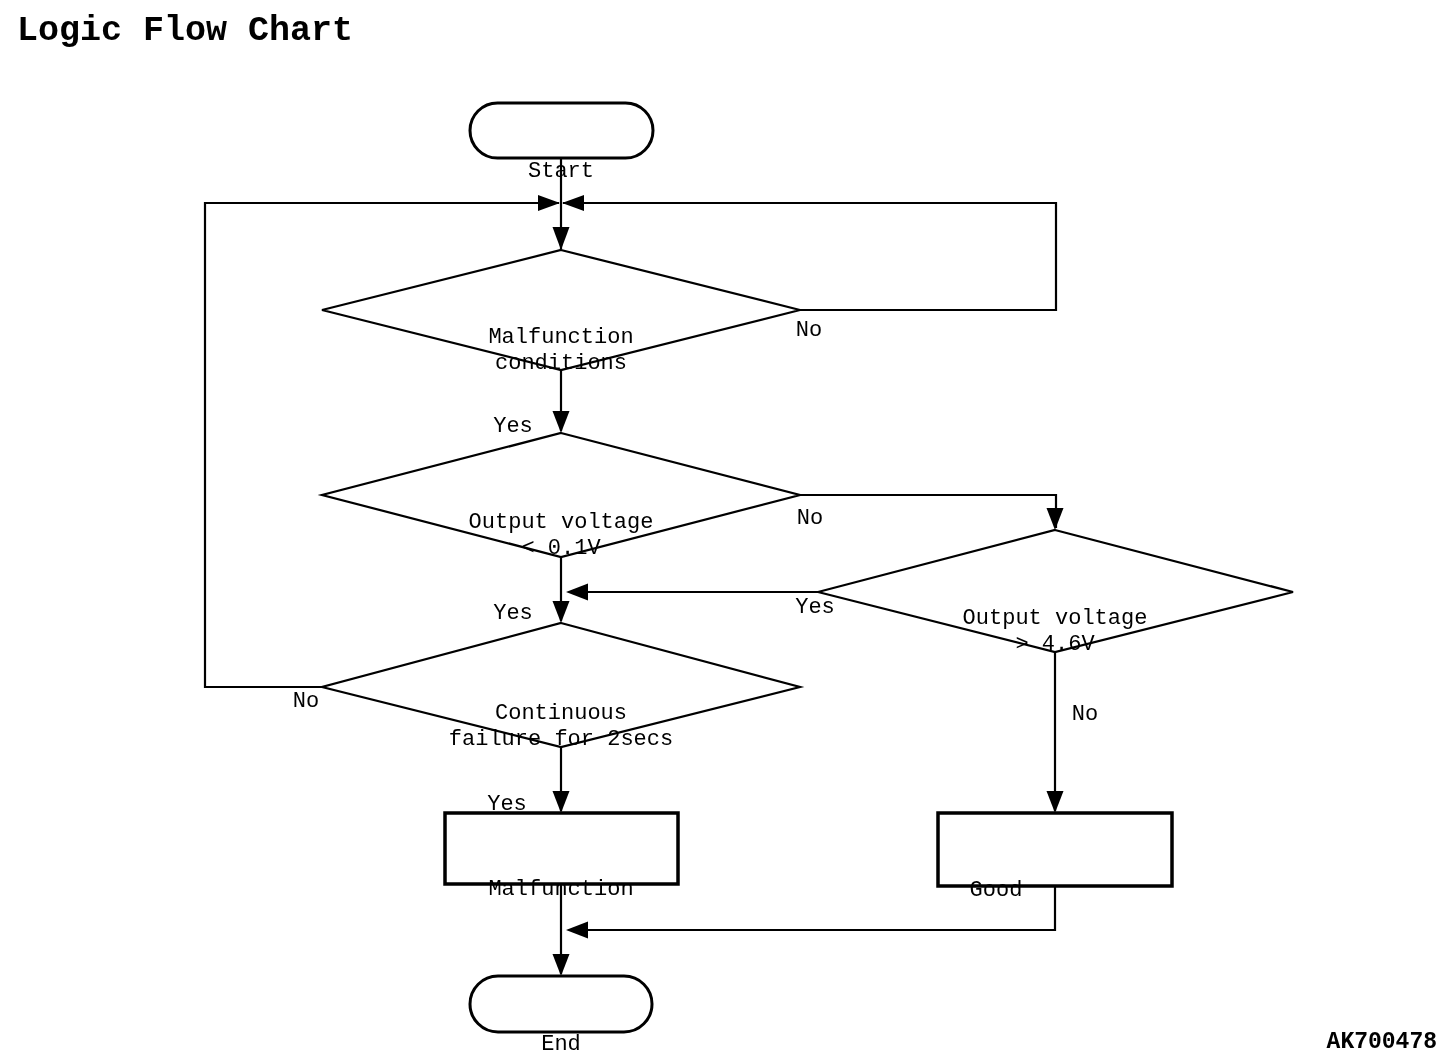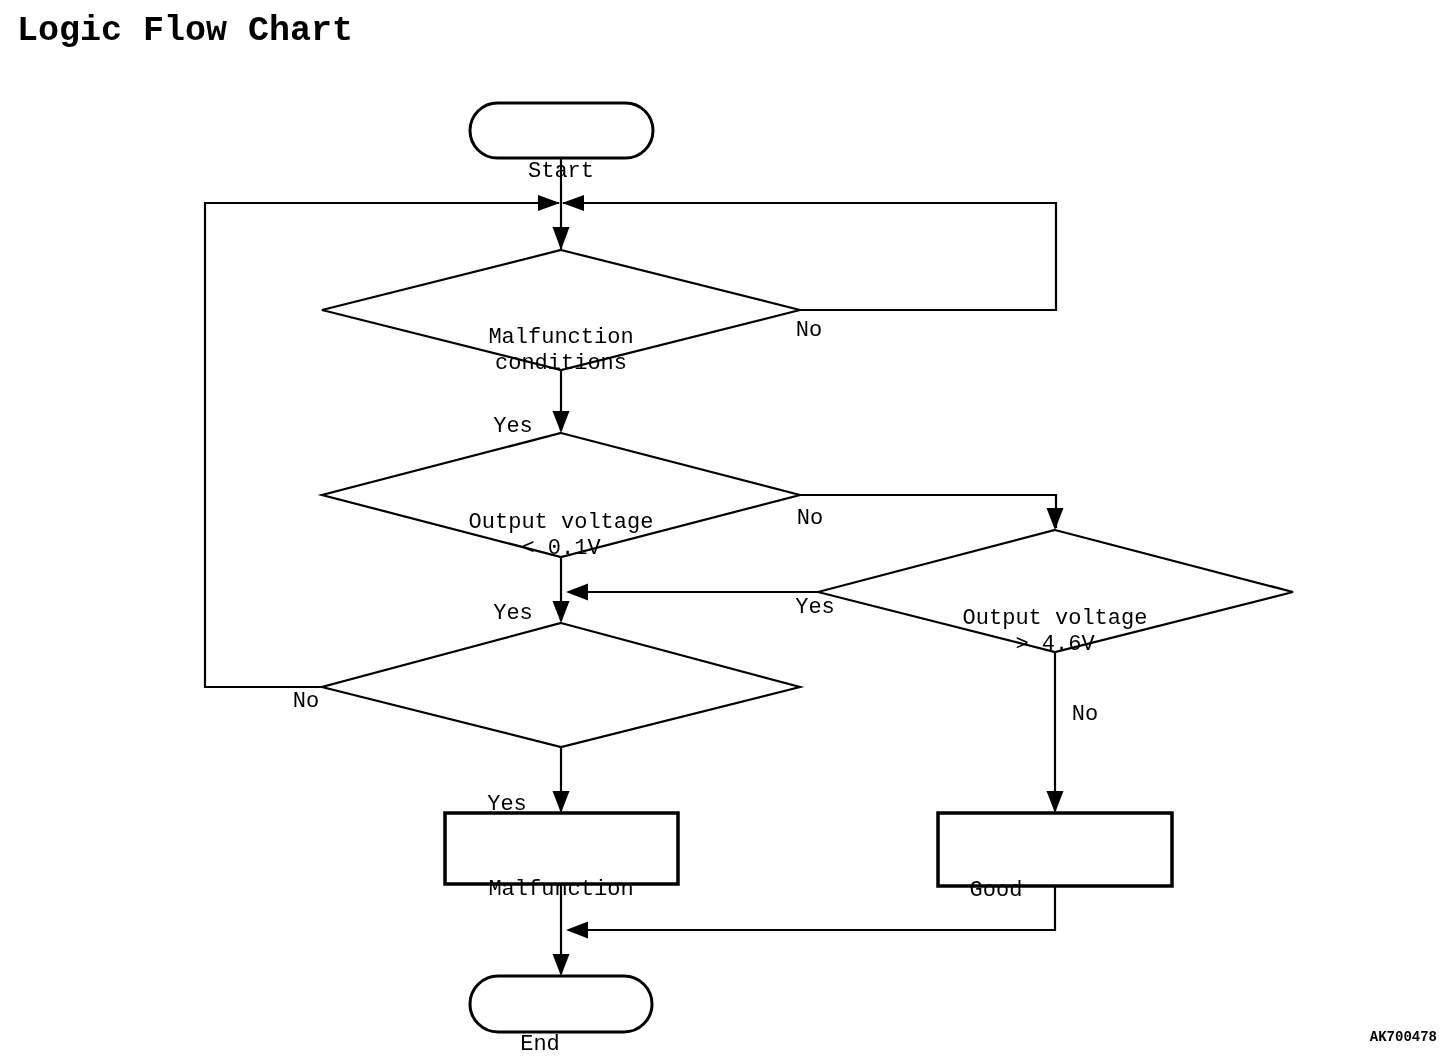--- a/index.html
+++ b/index.html
@@ -34,21 +34,21 @@
     font-size: 22px;
     line-height: 26px;
     text-align: center;
     white-space: nowrap;
     margin-top: 41px;
   }
   .figure-code {
     position: absolute;
     right: 19px;
     top: 1029px;
-    font-size: 14px;
+    font-size: 23px;
     font-weight: bold;
     white-space: nowrap;
   }
 </style>
 </head>
 <body>
 
 <div class="page">
 
   <div class="title">Logic Flow Chart</div>
@@ -107,26 +107,30 @@
   <div class="lbl" style="left:561px; top:495px;">
     <div>Output voltage</div>
     <div>&lt; 0.1V</div>
   </div>
 
   <div class="lbl" style="left:1055px; top:591px;">
     <div>Output voltage</div>
     <div>&gt; 4.6V</div>
   </div>
 
+  <div class="lbl" style="left:561px; top:686px;">
+    <div>Continuous</div>
+    <div>failure for 2secs</div>
+  </div>
 
   <div class="lbl" style="left:561px; top:849px;text-align:right;">Malfunction</div>
 
   <div class="lbl" style="left:996px; top:850px;">Good</div>
 
-  <div class="lbl" style="left:540px; top:1004px;">End</div>
+  <div class="lbl" style="left:561px; top:1004px;">End</div>
 
   <div class="lbl" style="left:809px; top:290px;">No</div>
   <div class="lbl" style="left:513px; top:386px;">Yes</div>
   <div class="lbl" style="left:810px; top:478px;">No</div>
   <div class="lbl" style="left:513px; top:573px;">Yes</div>
   <div class="lbl" style="left:815px; top:567px;">Yes</div>
   <div class="lbl" style="left:1085px; top:674px;">No</div>
   <div class="lbl" style="left:306px; top:661px;">No</div>
   <div class="lbl" style="left:507px; top:764px;">Yes</div>
 

